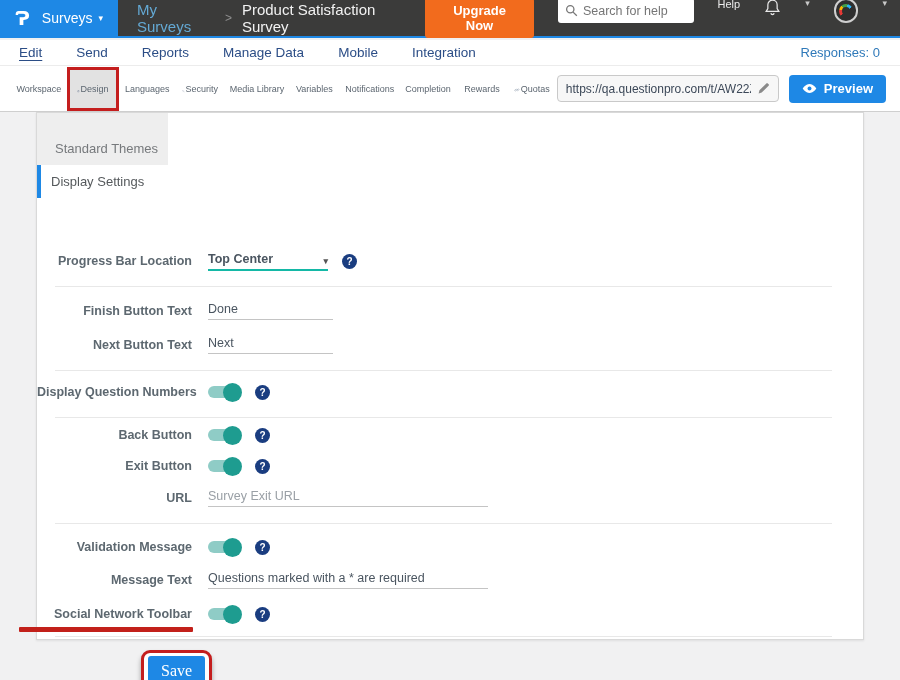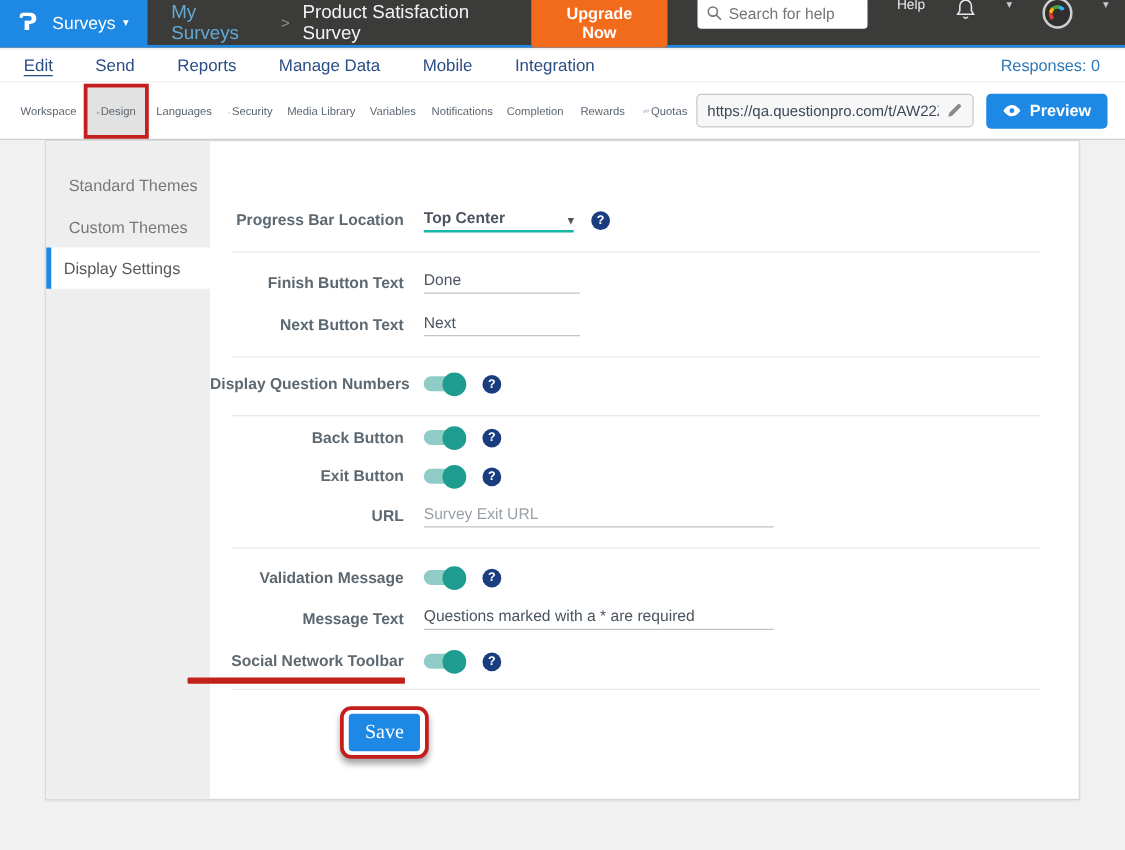--- a/index.html
+++ b/index.html
@@ -89,20 +89,21 @@
   .preview-btn {
     background:#1e88e5; border:none; border-radius:4px; color:#fff; height:28px;
     font-size:13px; font-weight:bold; display:flex; align-items:center; gap:7px;
     padding:0 13px; cursor:pointer; font-family:"Liberation Sans", sans-serif;
   }
   
   .panel {
     position:absolute; left:36px; top:112px; width:828px; height:528px;
     background:#fff; border:1px solid #d9d9d9; box-shadow:0 1px 2px rgba(0,0,0,.08);
     display:flex;
+    flex-direction:column;
   }
   .side-nav { width:131px; background:#eeeeee; padding-top:19px; flex:none; }
   .side-item {
     height:33px; display:flex; align-items:center; padding-left:14px;
     font-size:13px; color:#76797c; cursor:pointer; border-left:4px solid transparent;
   }
   .side-item.active { background:#fff; border-left:4px solid #1e88e5; color:#55595c; padding-left:10px; }
   
   .form-area { flex:1; padding:52px 31px 0 0; }
   .row { height:22px; display:flex; align-items:center; position:relative; }
@@ -338,21 +339,20 @@
         </svg>
     </span>
     <span>Preview</span>
   </button>
 </div>
 
 <div class="panel">
 
   <div class="side-nav">
     <div class="side-item">Standard Themes</div>
-    <div class="side-item">Custom Themes</div>
     <div class="side-item active">Display Settings</div>
   </div>
 
   <div class="form-area">
 
     
     <div class="row">
       <span class="f-label">Progress Bar Location</span>
       <div class="select-ctl">
         <span>Top Center</span>

